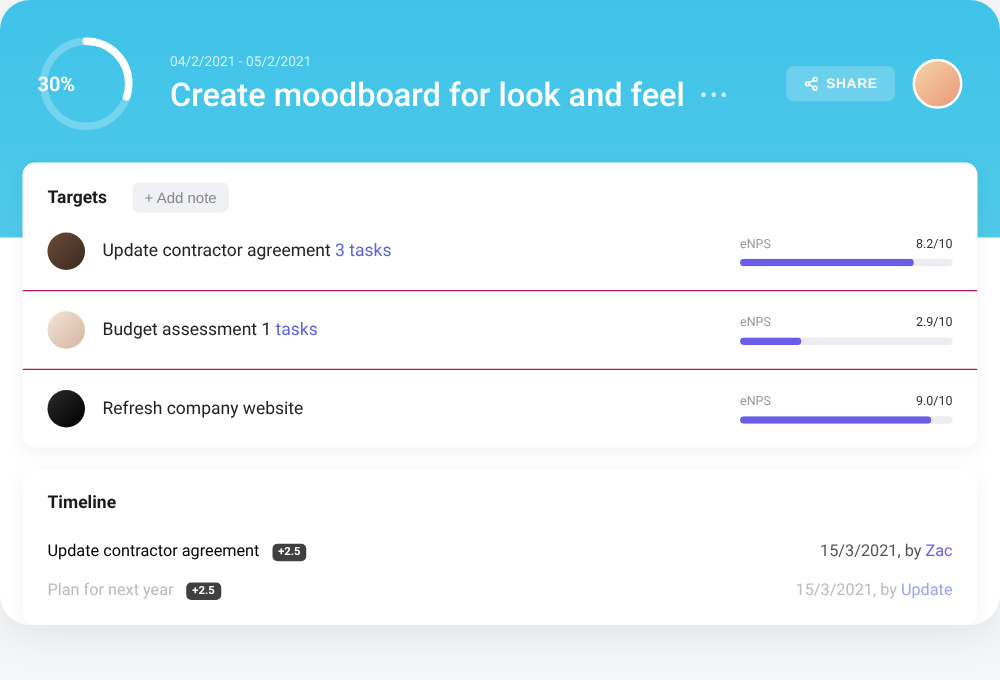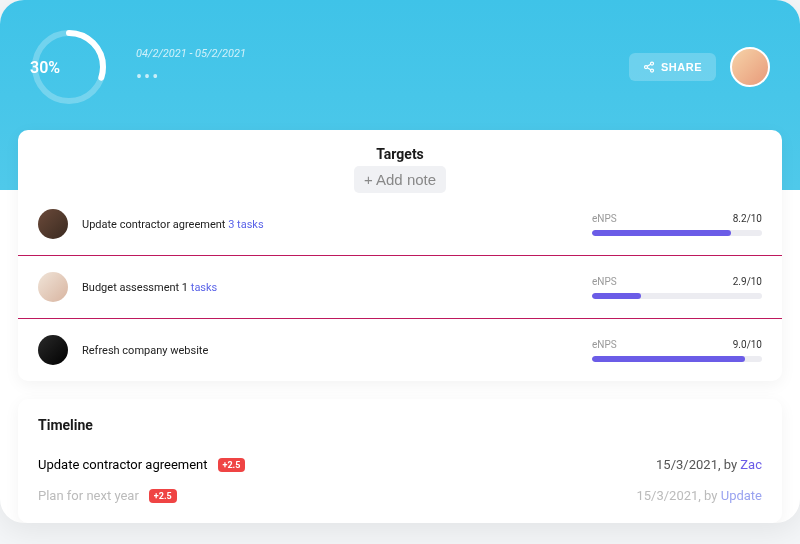--- a/index.html
+++ b/index.html
@@ -41,21 +41,20 @@
     color: #fff;
     font-weight: 600;
     font-size: 16px;
     position: relative;
   }
   .header-text { flex: 1; }
   .date-range {
     color: rgba(255,255,255,0.75);
     font-size: 11px;
     margin-bottom: 6px;
-    font-style: italic;
   }
   .title-row { display: flex; align-items: center; gap: 12px; }
   .page-title {
     color: #fff;
     font-size: 26px;
     font-weight: 500;
   }
   .more-dots {
     color: rgba(255,255,255,0.7);
     font-size: 18px;
@@ -100,42 +99,41 @@
     border-radius: 10px;
     box-shadow: 0 4px 16px rgba(0,0,0,0.05);
     overflow: hidden;
     position: relative;
     z-index: 2;
   }
   .panel-header {
     display: flex;
     align-items: center;
     padding: 16px 20px 10px 20px;
-    gap: 4px;
-    flex-direction: column;
+    gap: 20px;
   }
   .panel-title { font-size: 14px; font-weight: 700; color: #1a1a1a; }
   .add-note {
     background: #f0f1f4;
     color: #888;
     border: none;
     border-radius: 5px;
     padding: 5px 10px;
-    font-size: 15px;
+    font-size: 12px;
     cursor: pointer;
   }
   .target-row {
     display: flex;
     align-items: center;
     padding: 16px 20px;
     border-top: 1px solid #be185d;
     gap: 14px;
   }
   .panel .target-row:first-of-type { border-top: none; padding-top: 6px; }
-  .target-name { font-size: 11px; color: #222; }
+  .target-name { font-size: 14px; color: #222; }
   .tasks-link { color: #5a63e8; }
   .metric {
     margin-left: auto;
     width: 170px;
   }
   .metric-hdr {
     display: flex;
     justify-content: space-between;
     font-size: 10px;
     color: #999;
@@ -165,21 +163,21 @@
   .tl-row {
     display: flex;
     align-items: center;
     justify-content: space-between;
     padding: 8px 0;
     font-size: 13px;
   }
   .tl-row.faded { color: #bbb; }
   .tl-left { display: flex; align-items: center; gap: 10px; }
   .badge {
-    background: #ef4444;
+    background: #404040;
     color: #fff;
     font-size: 9px;
     font-weight: 700;
     border-radius: 4px;
     padding: 2px 5px;
   }
   .tl-right { color: #555; }
   .tl-right .author { color: #6b5ce7; }
   .tl-row.faded .tl-right { color: #bbb; }
   .tl-row.faded .author { color: #9aa3f0; }
@@ -193,20 +191,21 @@
     <div class="progress-ring">
       <svg width="78" height="78" viewBox="0 0 78 78">
         <circle cx="39" cy="39" r="34" stroke="rgba(255,255,255,0.25)" stroke-width="6" fill="none"></circle>
         <circle cx="39" cy="39" r="34" stroke="#ffffff" stroke-width="6" fill="none" stroke-dasharray="213.6" stroke-dashoffset="149.5" transform="rotate(-90 39 39)" stroke-linecap="round"></circle>
       </svg>
       <span class="pct">30%</span>
     </div>
     <div class="header-text">
       <div class="date-range">04/2/2021 - 05/2/2021</div>
       <div class="title-row">
+        <div class="page-title">Create moodboard for look and feel</div>
         <div class="more-dots">•••</div>
       </div>
     </div>
     <div class="header-actions">
       <button class="share-btn">
         <svg width="12" height="12" viewBox="0 0 24 24" fill="none" stroke="white" stroke-width="2.5">
           <circle cx="18" cy="5" r="3"></circle>
             <circle cx="6" cy="12" r="3"></circle>
             <circle cx="18" cy="19" r="3"></circle>
           <line x1="8.6" y1="13.5" x2="15.4" y2="17.5"></line>

